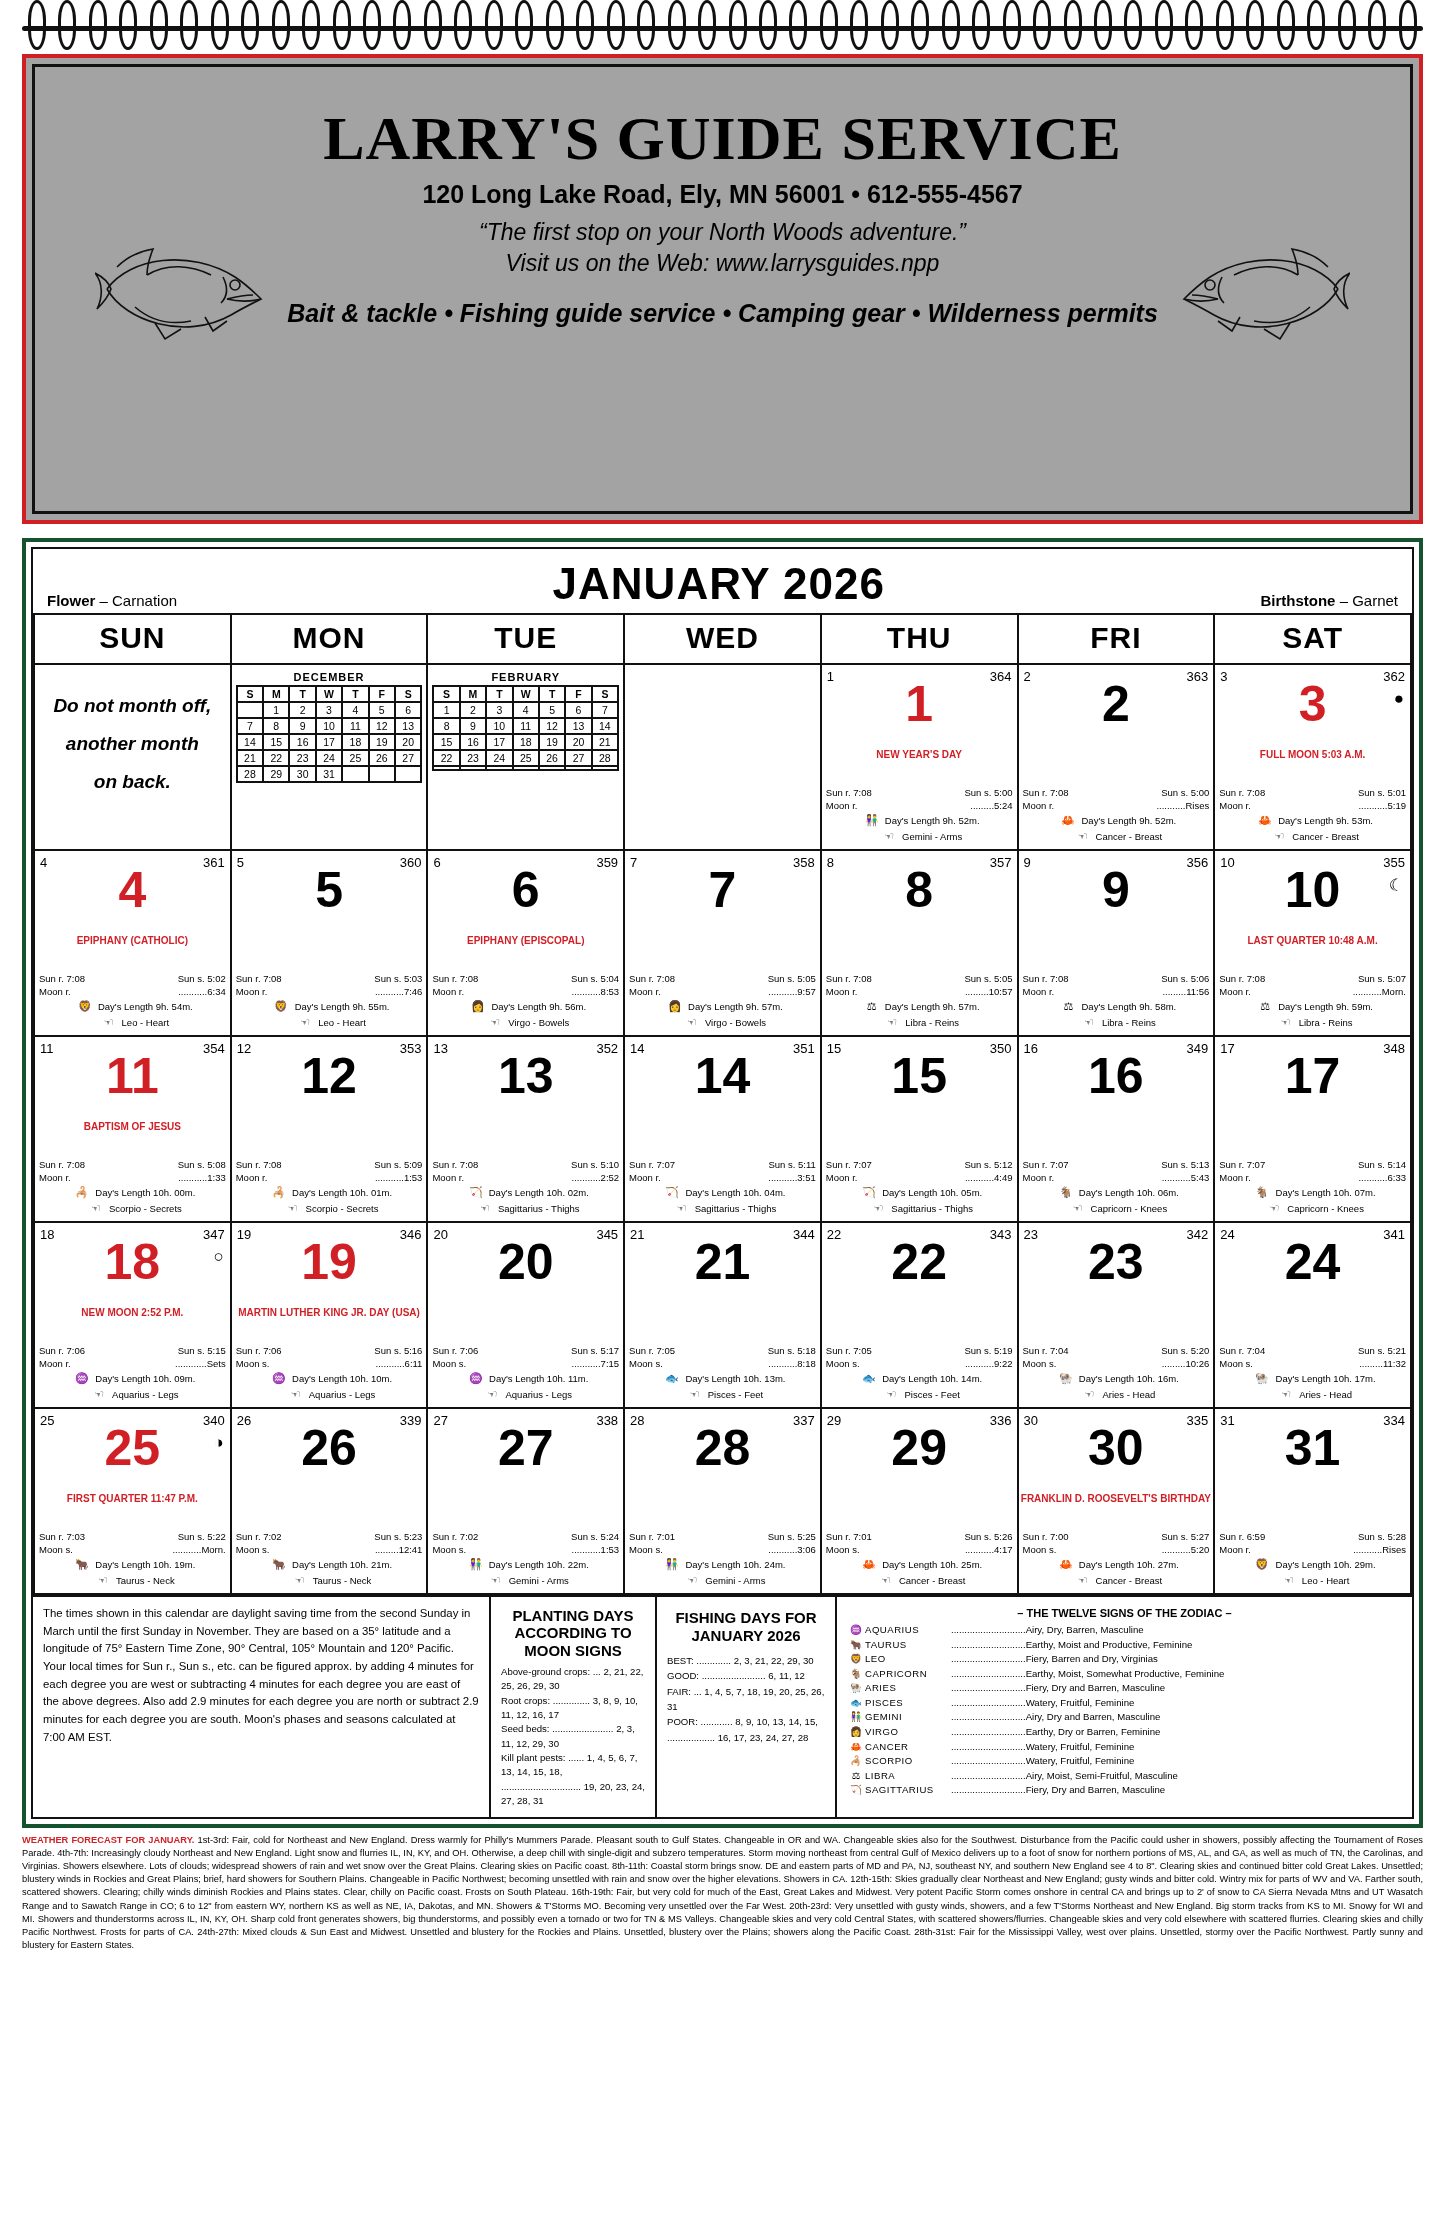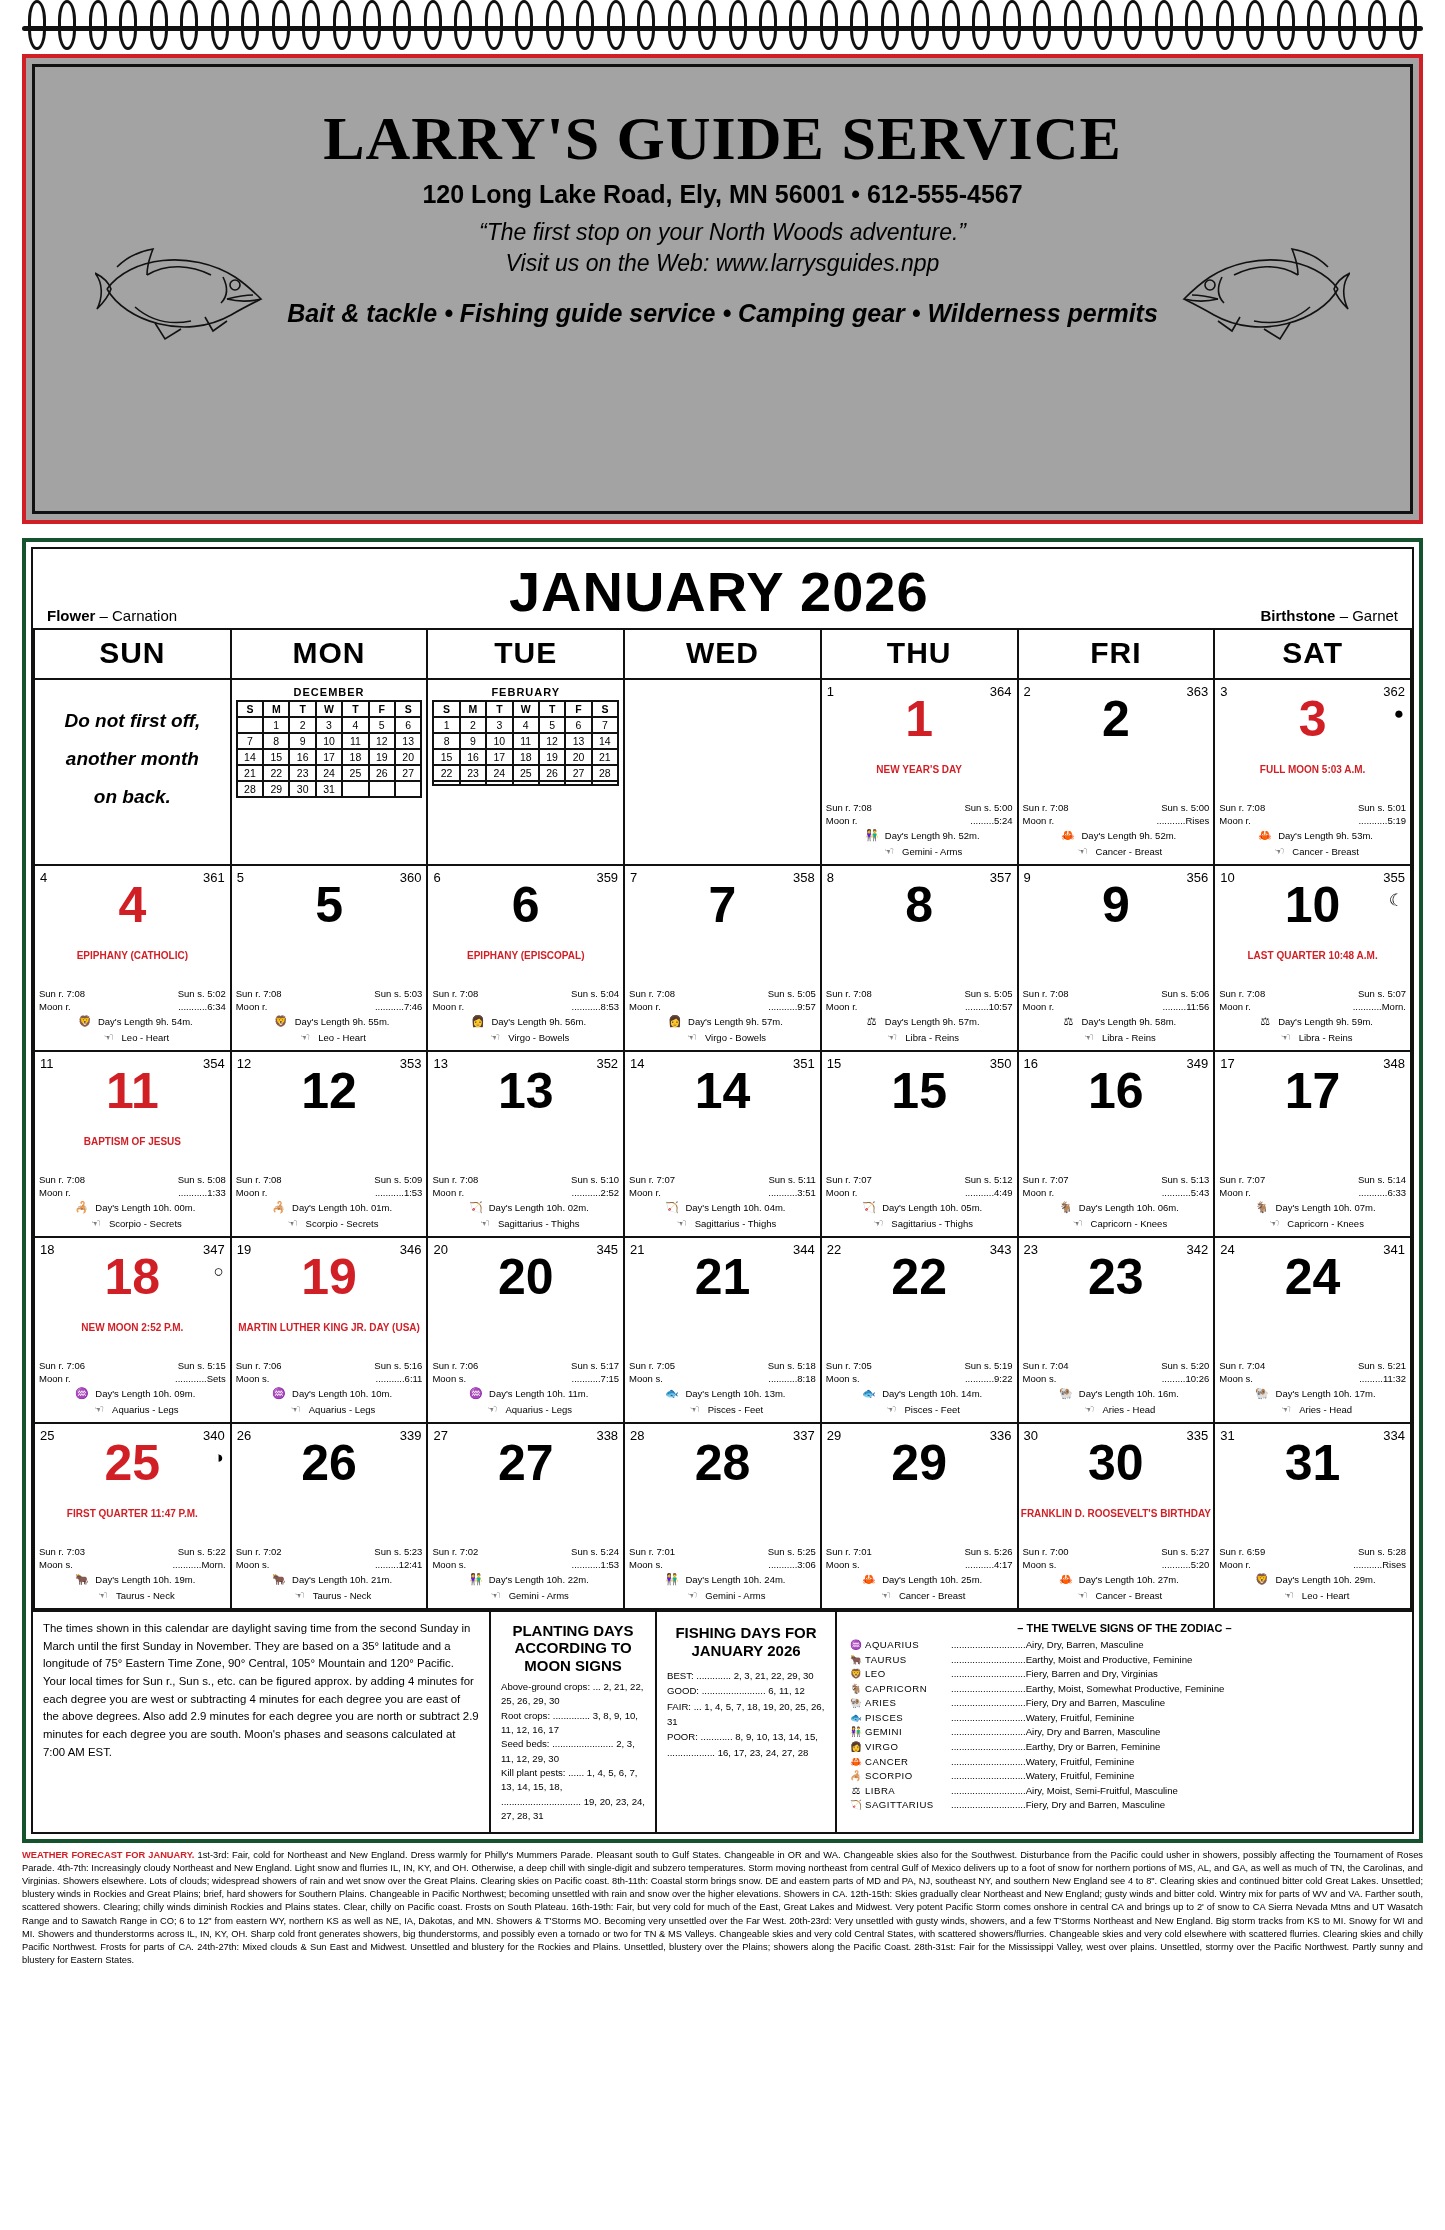--- a/index.html
+++ b/index.html
@@ -22,21 +22,21 @@
   .fish{position:absolute;top:170px;}
   .fish.left{left:60px;}
   .fish.right{right:60px;}
 
   
   .cal-outer{margin:14px 22px 0 22px;border:4px solid #14532d;background:#fff;padding:5px;}
   .cal-inner{border:2px solid #111;}
   .cal-head{display:flex;align-items:flex-end;justify-content:space-between;padding:10px 14px 4px 14px;}
   .flower,.birthstone{font-size:15px;}
   .flower b,.birthstone b{font-weight:bold;}
-  .month-title{font-size:56px;font-weight:bold;letter-spacing:1px;font-family:"Liberation Sans",sans-serif;text-align:center;flex:1;}
+  .month-title{font-size:44px;font-weight:bold;letter-spacing:1px;font-family:"Liberation Sans",sans-serif;text-align:center;flex:1;}
 
   table.cal{border-collapse:collapse;width:100%;table-layout:fixed;}
   table.cal td,table.cal th{border:2px solid #111;vertical-align:top;}
   th.dow{font-size:30px;font-weight:bold;text-align:center;padding:6px 0 8px 0;letter-spacing:1px;}
   td.day{height:184px;position:relative;padding:0;}
   .daynum{font-size:50px;font-weight:bold;position:absolute;left:50%;transform:translateX(-50%);top:14px;line-height:1;}
   .daynum.red{color:#d11f26;}
   .corner-l{position:absolute;left:5px;top:4px;font-size:13px;}
   .corner-r{position:absolute;right:5px;top:4px;font-size:13px;}
   .holiday{position:absolute;left:0;right:0;top:84px;text-align:center;font-size:10px;font-weight:bold;color:#d11f26;line-height:1.15;}
@@ -200,21 +200,21 @@
               <th class="dow">WED</th>
               <th class="dow">THU</th>
               <th class="dow">FRI</th>
               <th class="dow">SAT</th>
             </tr>
           </thead>
         <tbody id="cal-body">
             <tr>
               <td class="day">
                 <div class="tear">
-                  <div>Do not first off,</div>
+                  <div>Do not month off,</div>
                   <div>another month</div>
                   <div>on back.</div>
                 </div>
               </td>
               <td class="day">
                 <div class="mini">
                   <div class="mname">DECEMBER</div>
                   <table>
                     <tbody>
                       <tr>

